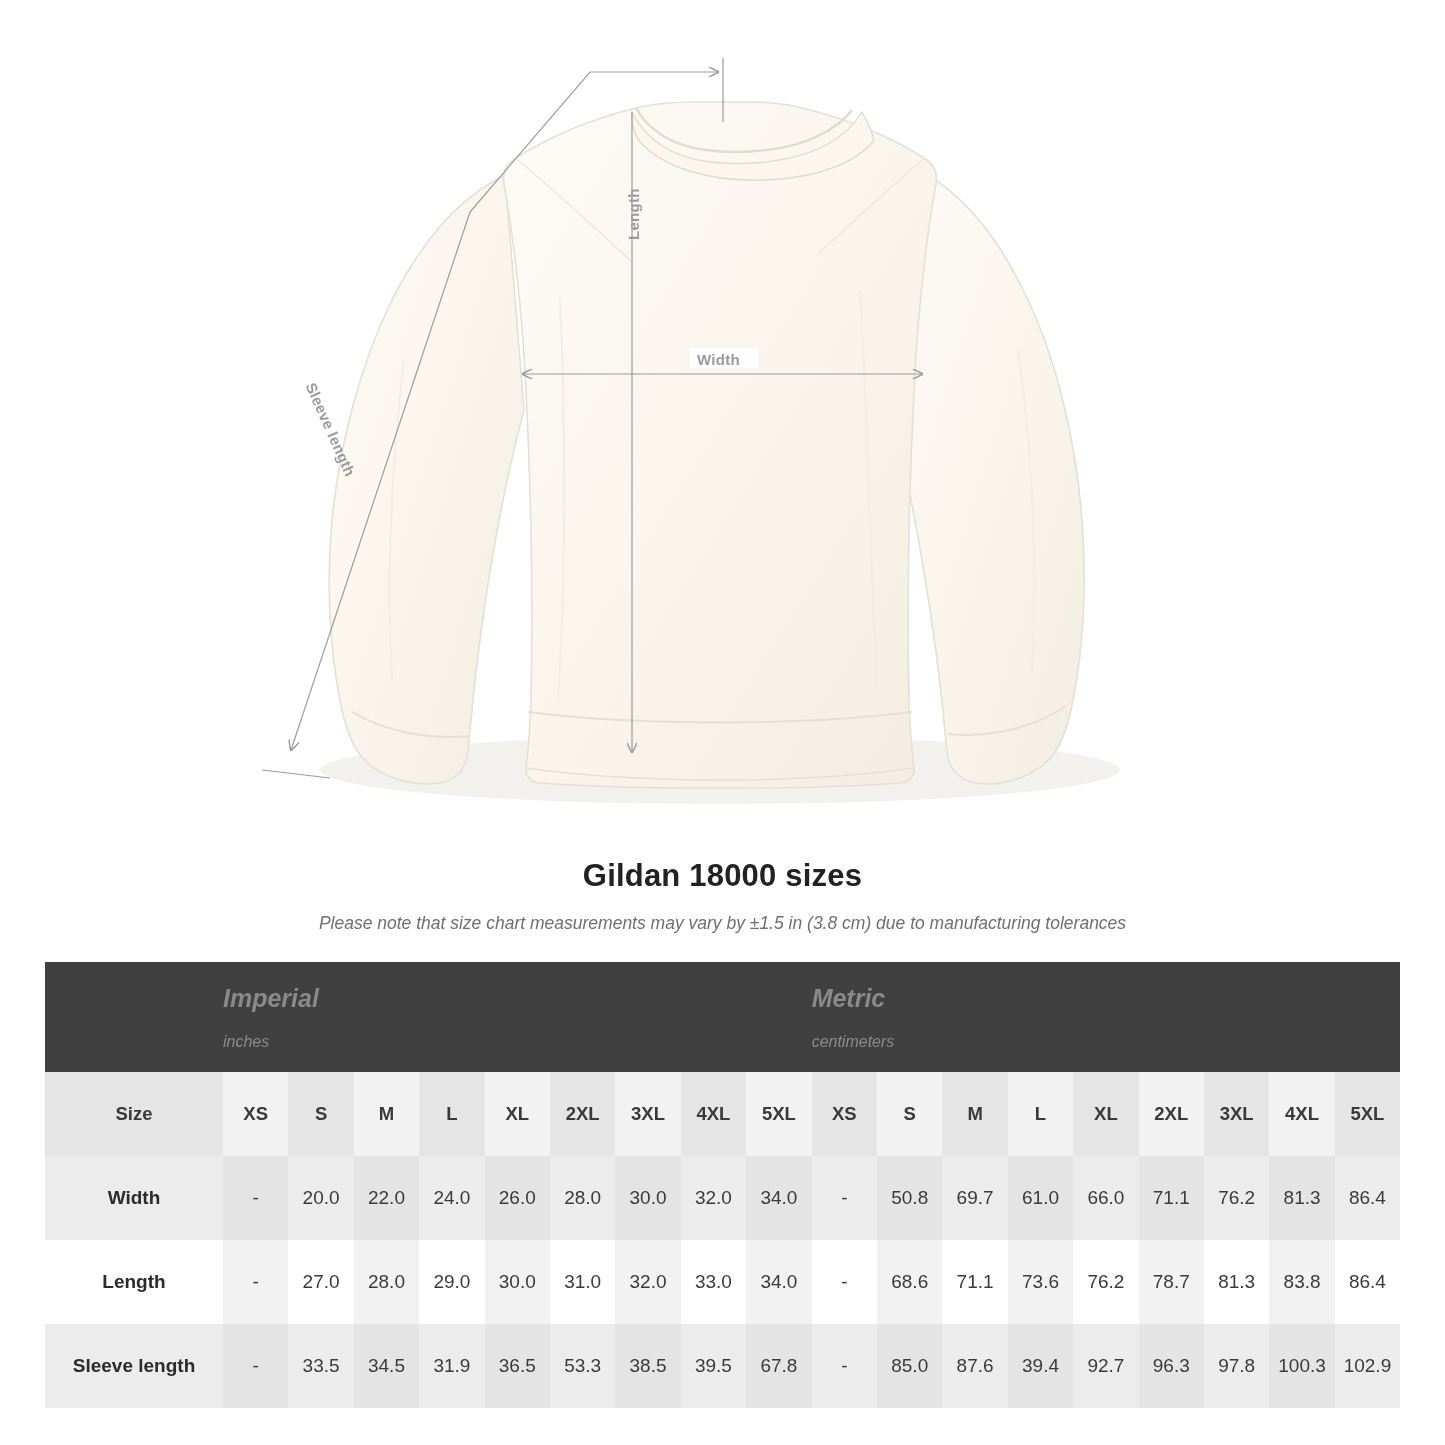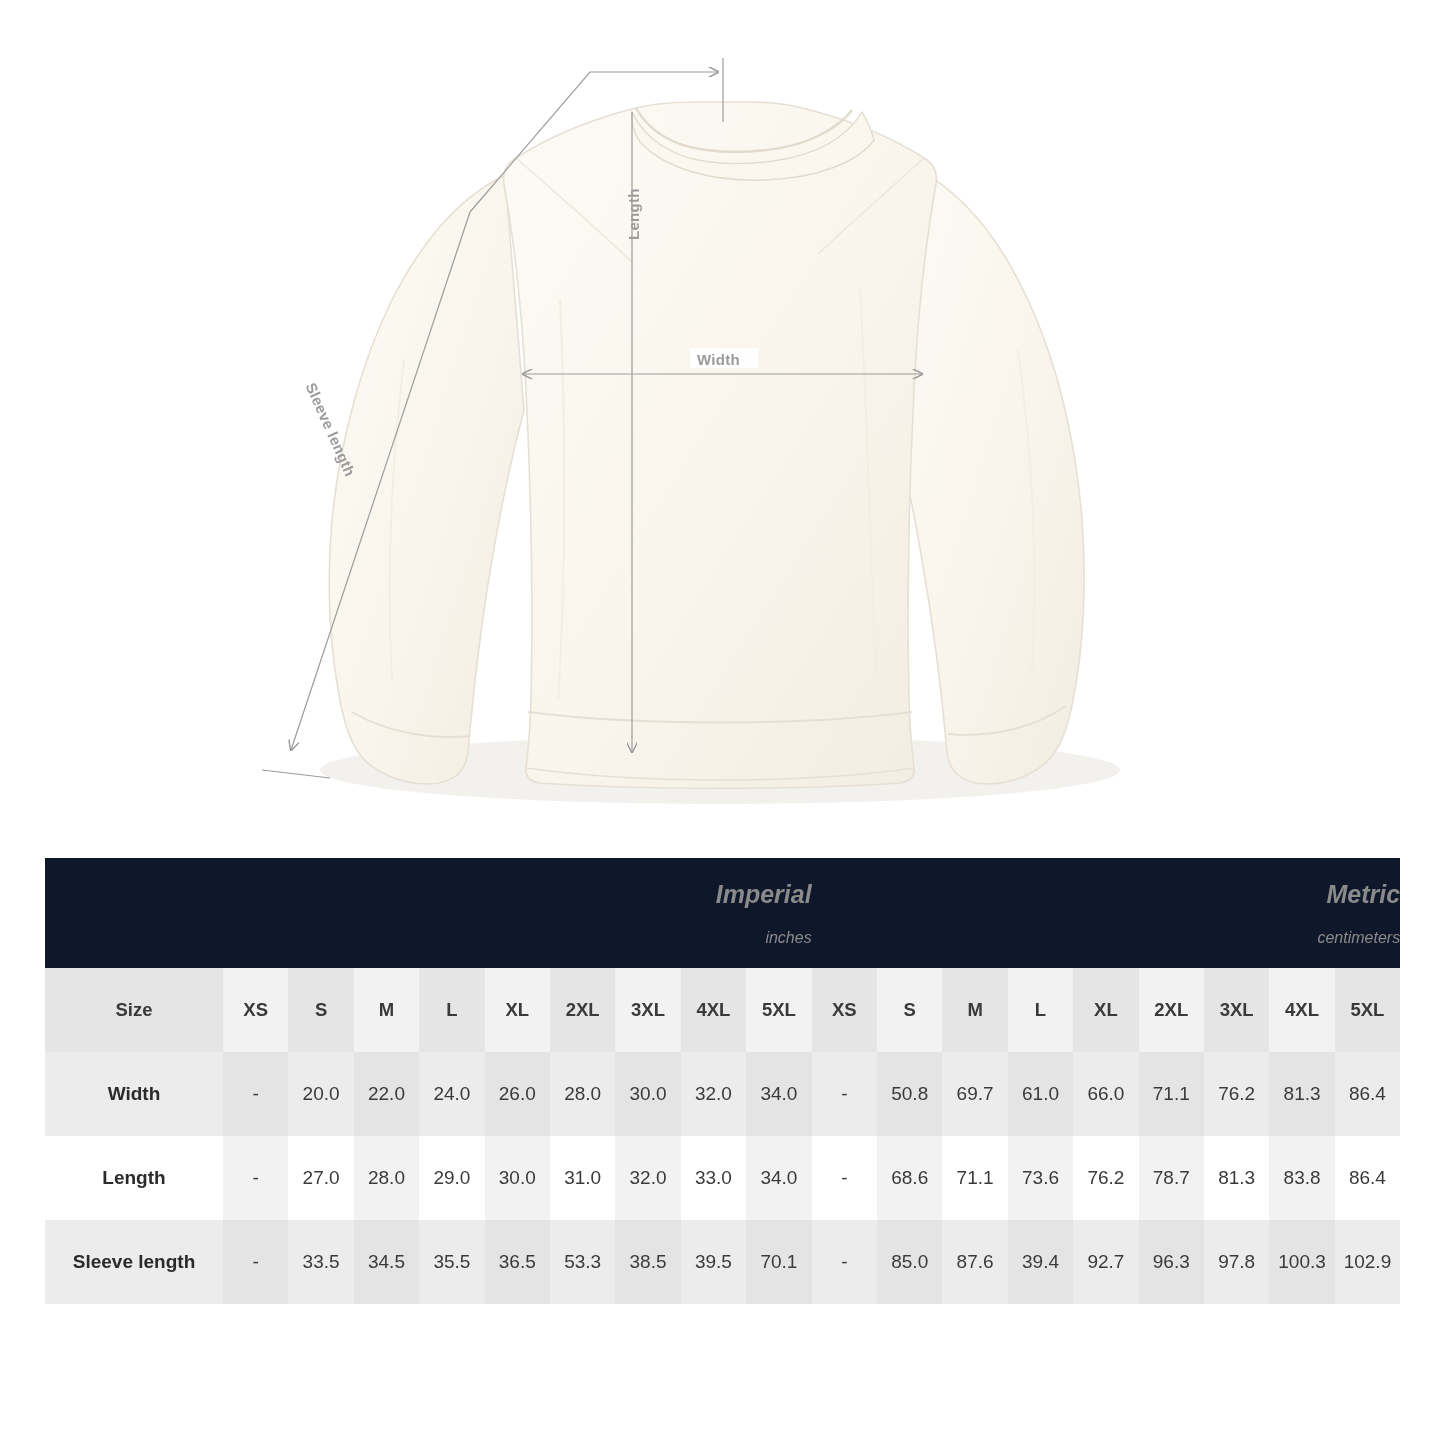--- a/index.html
+++ b/index.html
@@ -90,24 +90,24 @@
     border-collapse: collapse;
     table-layout: fixed;
   }
   table.size-table td, table.size-table th {
     padding: 0;
     margin: 0;
     border: none;
   }
 
   .unit-head-row td {
-    background: #0f172a;
+    background: #404040;
     height: 110px;
     vertical-align: middle;
-    text-align: right;
+    text-align: left;
   }
   .unit-title {
     font-size: 25px;
     font-style: italic;
     font-weight: bold;
     color: #8a8a8a;
   }
   .unit-sub {
     font-size: 16px;
     font-style: italic;
@@ -264,20 +264,24 @@
 
       <rect x="690" y="348" width="68" height="20" fill="#ffffff" opacity="0.9"></rect>
       <rect x="618" y="238" width="22" height="96" fill="#ffffff" opacity="0.0"></rect>
     </svg>
 
     <div class="dim-label width-label">Width</div>
     <div class="dim-label length-label">Length</div>
     <div class="dim-label sleeve-label">Sleeve length</div>
   </div>
 
+  <div class="title-block">
+    <div class="chart-title">Gildan 18000 sizes</div>
+    <div class="chart-note">Please note that size chart measurements may vary by ±1.5 in (3.8 cm) due to manufacturing tolerances</div>
+  </div>
 
   <div class="table-wrap">
     <table class="size-table">
       <colgroup>
         <col style="width:178px">
         <col span="18" style="width:65.4px">
       </colgroup>
       <tbody id="table-body">
           <tr class="unit-head-row">
             <td></td>
@@ -351,26 +355,26 @@
             <td class="alt">78.7</td>
             <td>81.3</td>
             <td class="alt">83.8</td>
             <td>86.4</td>
           </tr>
           <tr class="data-row shaded">
             <td class="rowlabel">Sleeve length</td>
             <td class="alt">-</td>
             <td>33.5</td>
             <td class="alt">34.5</td>
-            <td>35.5</td>
+            <td>31.9</td>
             <td class="alt">36.5</td>
             <td>53.3</td>
             <td class="alt">38.5</td>
             <td>39.5</td>
-            <td class="alt">70.1</td>
+            <td class="alt">67.8</td>
             <td>-</td>
             <td class="alt">85.0</td>
             <td>87.6</td>
             <td class="alt">39.4</td>
             <td>92.7</td>
             <td class="alt">96.3</td>
             <td>97.8</td>
             <td class="alt">100.3</td>
             <td>102.9</td>
           </tr>

